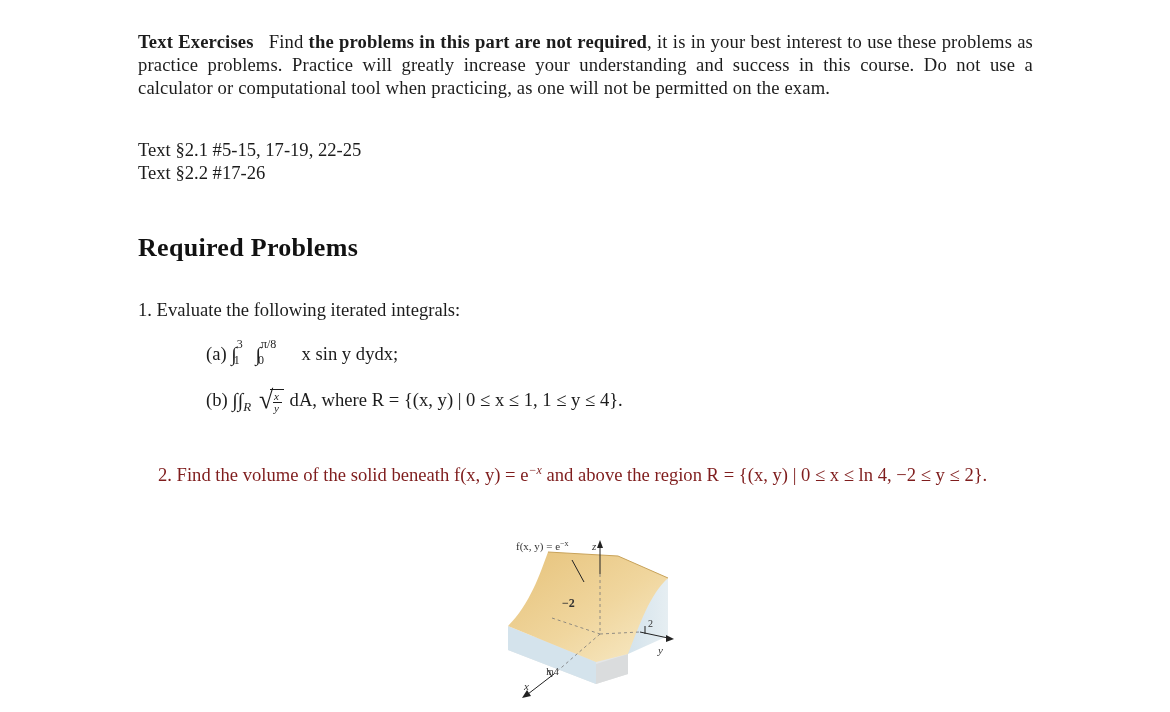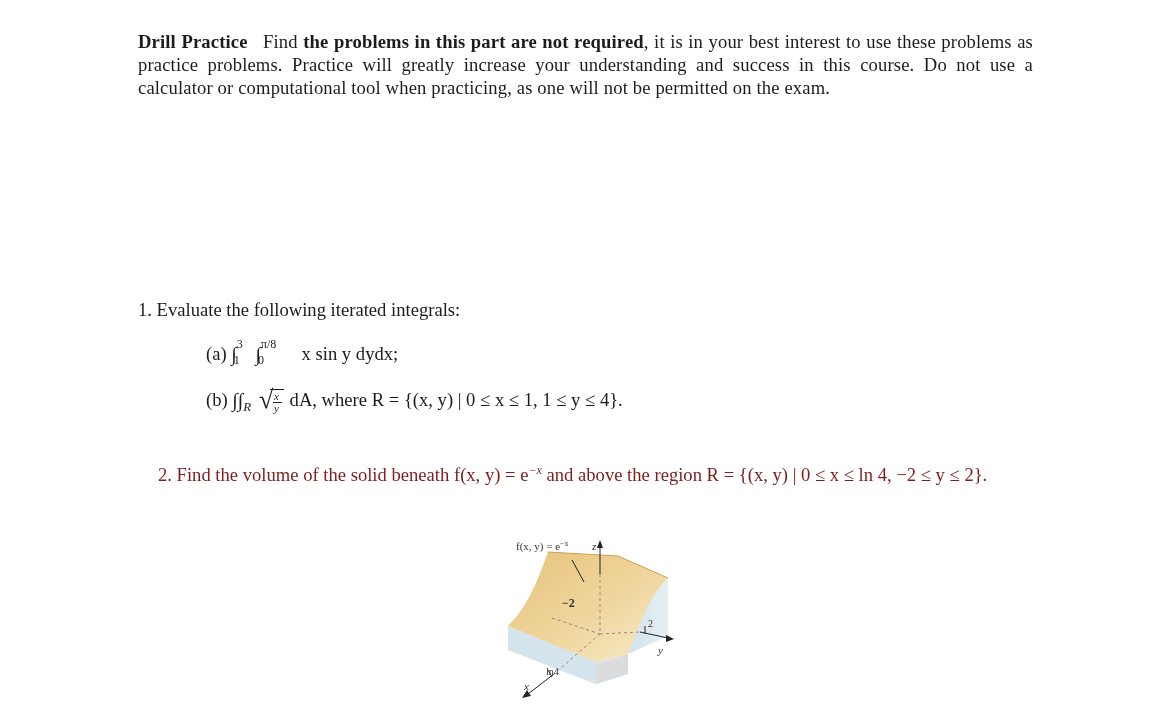--- a/index.html
+++ b/index.html
@@ -166,26 +166,31 @@
       color: #333;
       white-space: nowrap;
     }
   </style>
 </head>
 <body>
 
 <div class="page">
 
   <div class="para drill">
-    <b class="lead">Drill Practice</b>
+    <b class="lead">Text Exercises</b>
     <span>Find</span>
     <b>the problems in this part are not required</b><span>, it is in your best interest to use these problems as practice problems. Practice will greatly increase your understanding and success in this course. Do not use a calculator or computational tool when practicing, as one will not be permitted on the exam.</span>
   </div>
 
-
+  <div class="refs">
+    <div>Text §2.1 #5-15, 17-19, 22-25</div>
+    <div>Text §2.2 #17-26</div>
+  </div>
+
+  <div class="section-title">Required Problems</div>
 
   <div class="prob1">
     <span>1.</span>
     <span>Evaluate the following iterated integrals:</span>
   </div>
 
   <div class="sub sub-a">
     <span>(a)</span>
     <span class="int">∫</span><span class="lim"><span class="up">3</span><span class="lo">1</span></span>
     <span class="int">∫</span><span class="lim wide"><span class="up">π/8</span><span class="lo">0</span></span>

